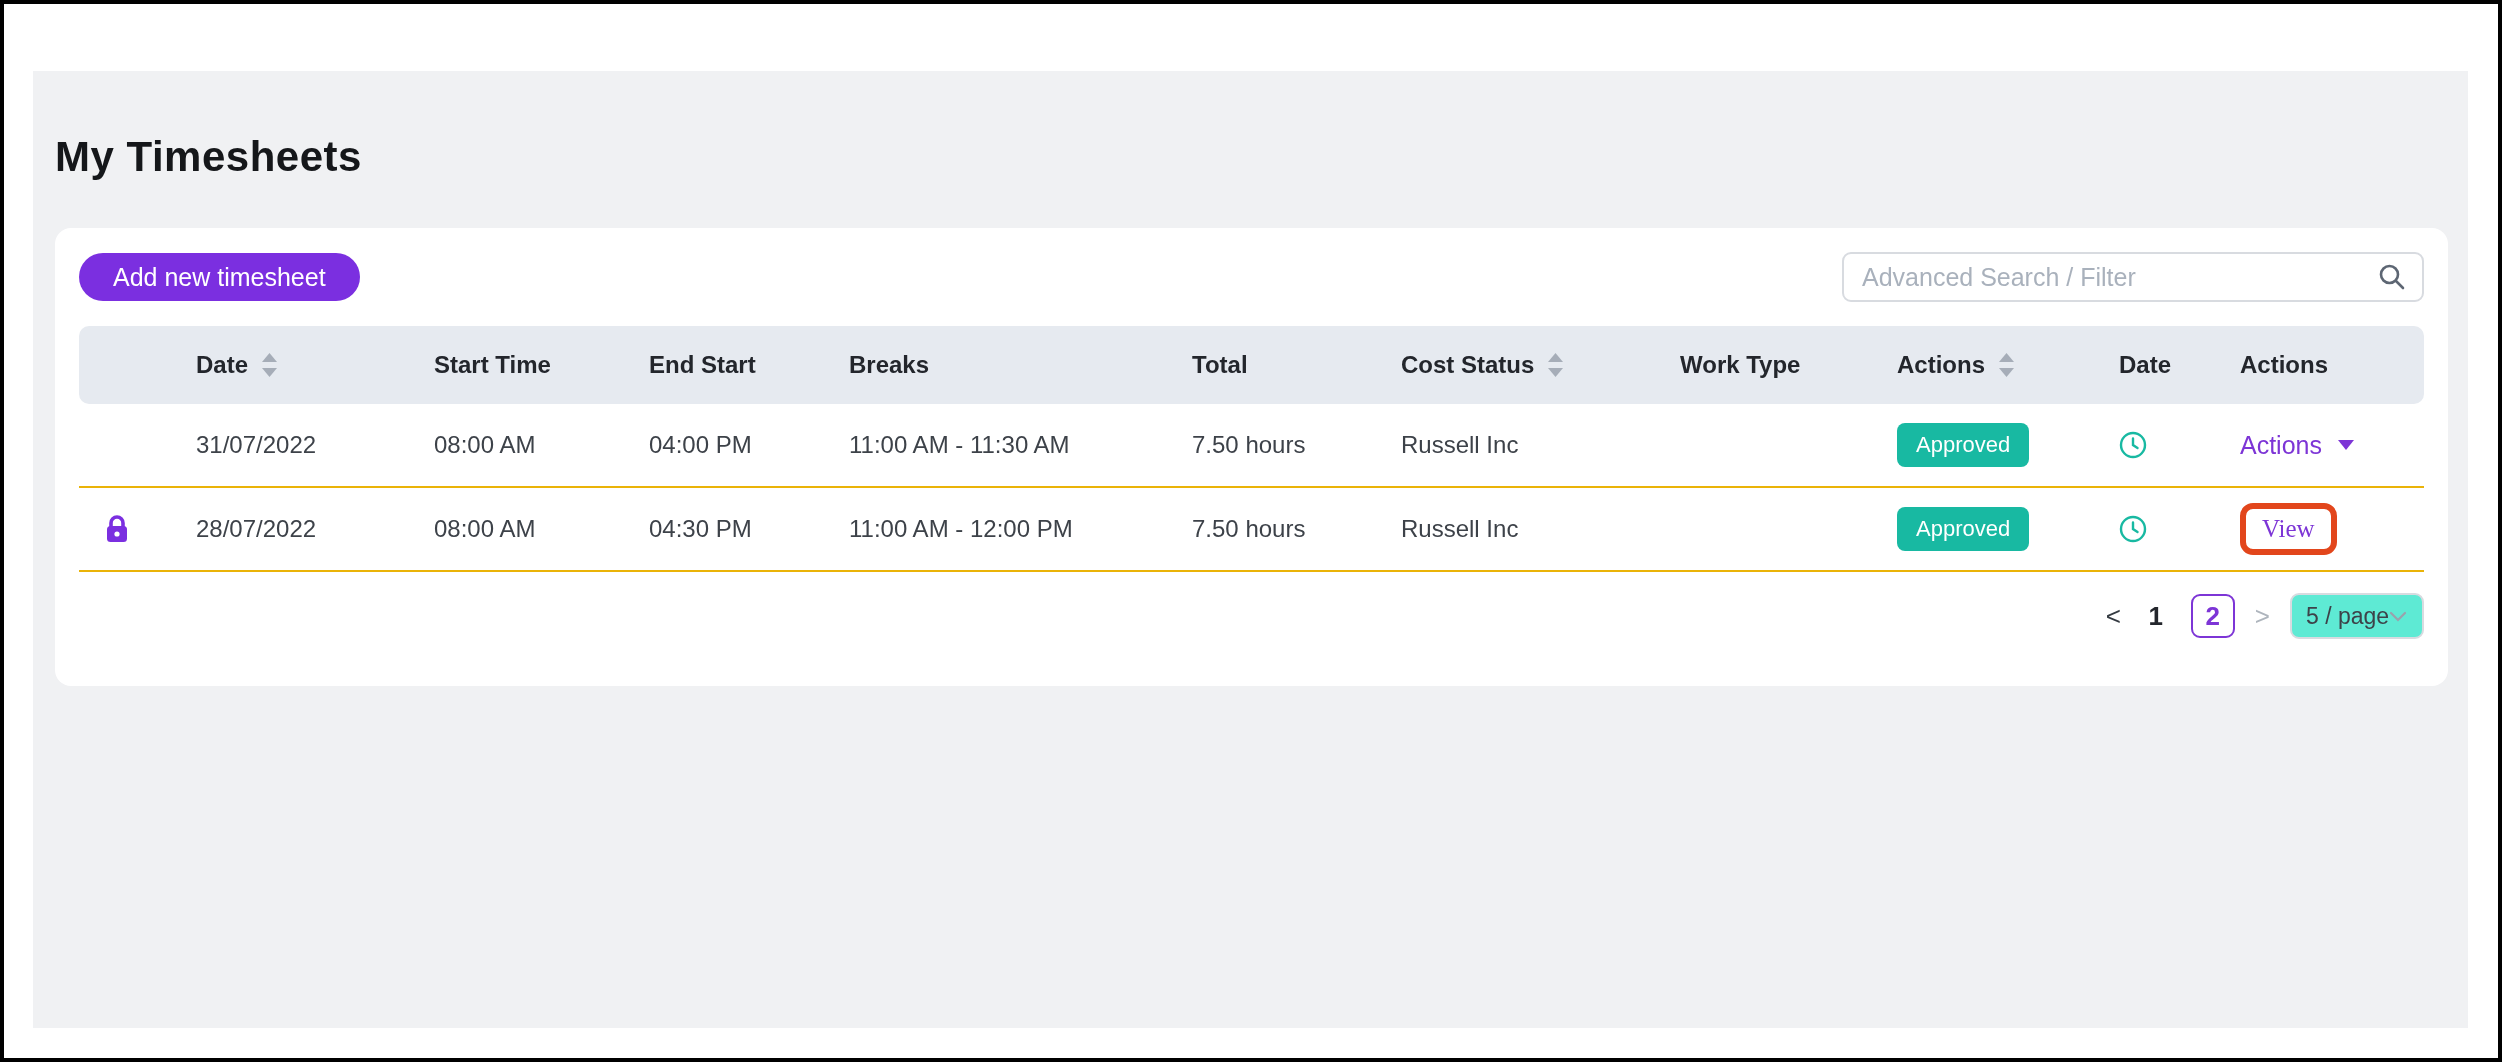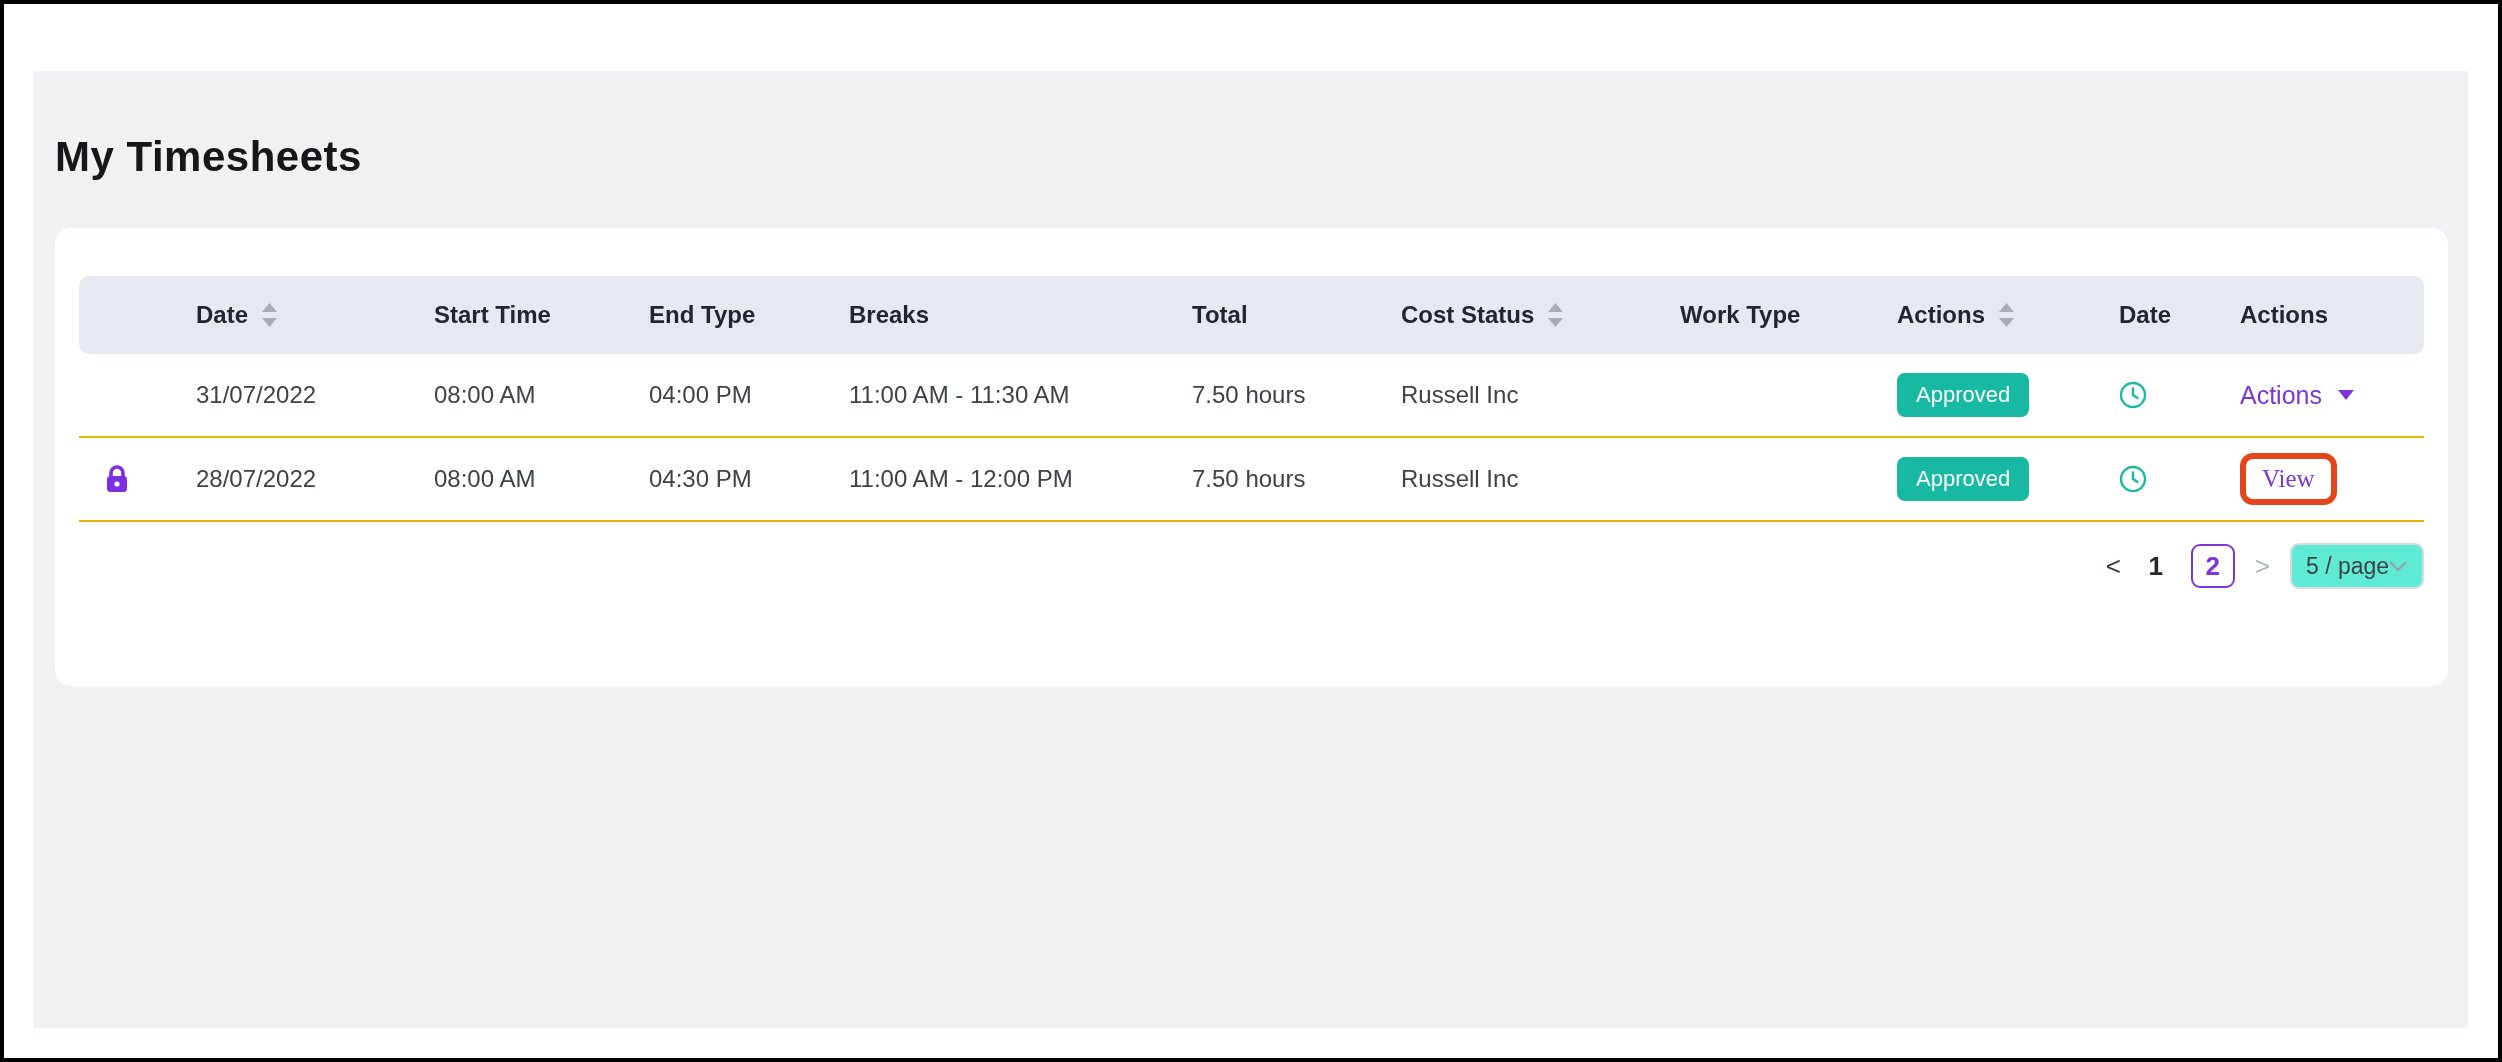--- a/index.html
+++ b/index.html
@@ -47,39 +47,51 @@
 </head>
 <body>
 
 <div class="frame">
   <div class="panel">
 
     <h1 class="page-title">My Timesheets</h1>
 
     <div class="card">
 
+      <div class="card-top">
+        <button class="add-btn">Add new timesheet</button>
+        <div class="search-wrap">
+          <input class="search-input" type="text" placeholder="Advanced Search / Filter" style="">
+          <span class="search-icon">
+            <svg width="32" height="32" viewBox="0 0 32 32">
+              <circle cx="13.5" cy="13.5" r="8.5" fill="none" stroke="#5d6673" stroke-width="2.6"></circle>
+              <line x1="20" y1="20" x2="27" y2="27" stroke="#5d6673" stroke-width="2.6" stroke-linecap="round"></line>
+            </svg>
+          </span>
+        </div>
+      </div>
 
       <div class="thead" id="thead">
           <div class="th">
             <span></span>
           </div>
           <div class="th">
             <span>Date</span>
             <span style="display: flex;">
               <svg width="19" height="30" viewBox="0 0 19 30">
                 <path d="M9.5 3 L17 12 H2 Z" fill="#a6adb8"></path>
                 <path d="M2 18 H17 L9.5 27 Z" fill="#a6adb8"></path>
               </svg>
             </span>
           </div>
           <div class="th">
             <span>Start Time</span>
           </div>
           <div class="th">
-            <span>End Type</span>
+            <span>End Start</span>
           </div>
           <div class="th">
             <span>Breaks</span>
           </div>
           <div class="th">
             <span>Total</span>
           </div>
           <div class="th">
             <span>Cost Status</span>
             <span style="display: flex;">

